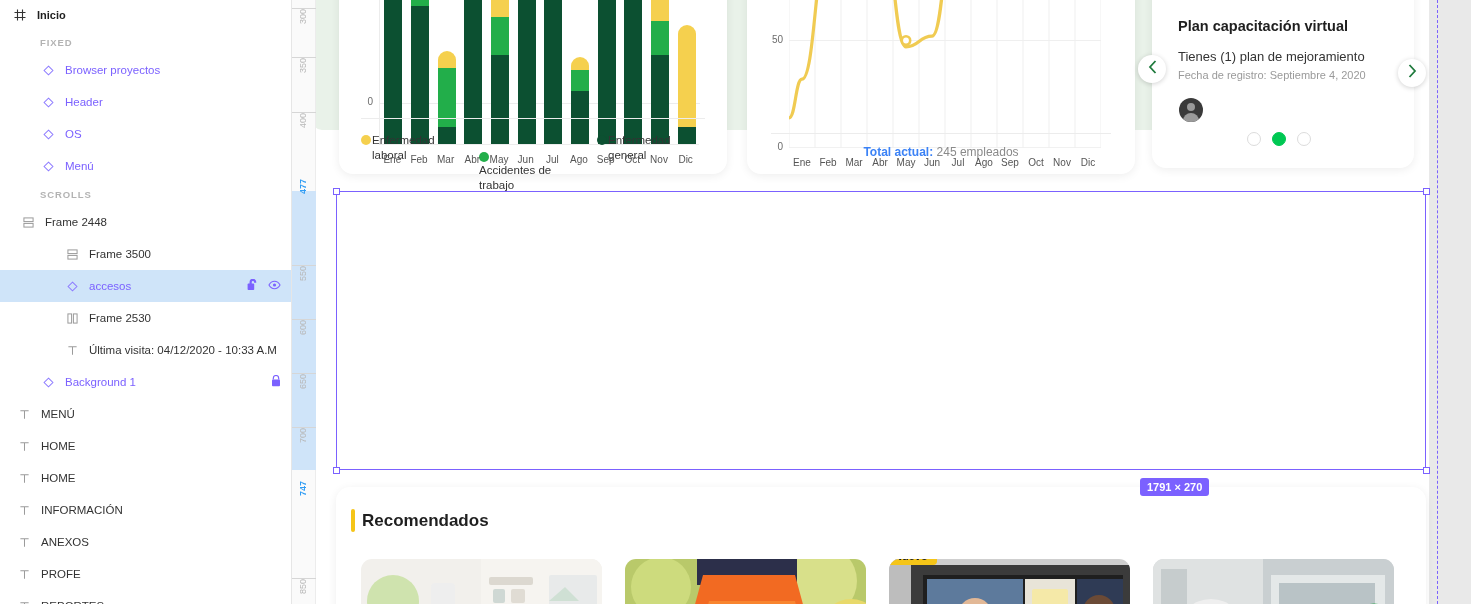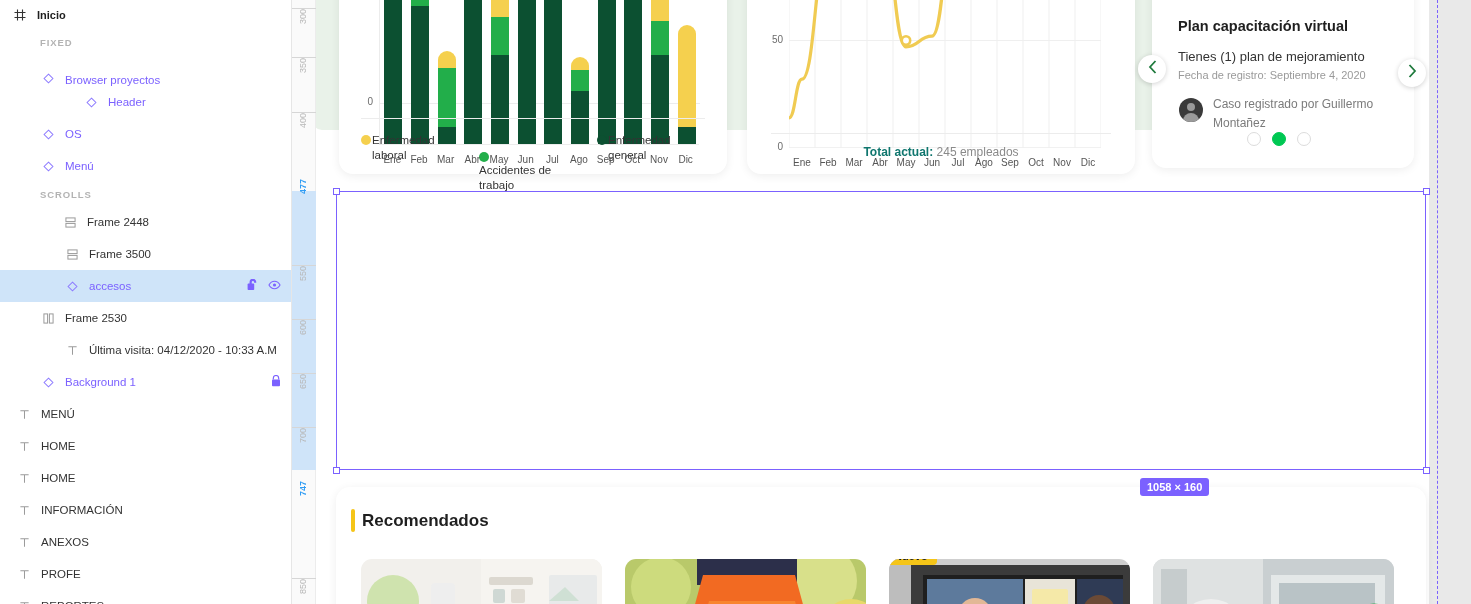--- a/index.html
+++ b/index.html
@@ -128,21 +128,21 @@
     width: 30px;
   }
   .legend-sep {
     position: absolute; height: 0; border-top: 1px solid #ececec;
   }
   .legend-item { position: absolute; display: flex; align-items: flex-start; gap: 1px; }
   .legend-dot { width: 10px; height: 10px; border-radius: 50%; margin-top: 2px; flex:0 0 10px; }
   .legend-txt { font-size: 11.5px; color: #333; line-height: 15px; width: 96px; }
 
   .total-line { position: absolute; font-size: 12px; color: #8a8a8a; text-align: center; width: 100%; }
-  .total-line b { color: #0f766e; }
+  .total-line b { color: #3b82f6; }
 
   
   .plan-title { position: absolute; font-size: 14.5px; font-weight: 700; color: #1f1f1f; text-align: right; }
   .plan-sub { position: absolute; font-size: 13px; color: #333; }
   .plan-date { position: absolute; font-size: 11px; color: #9a9a9a; }
   .plan-by { position: absolute; font-size: 12px; color: #7b7b7b; line-height: 19px; width: 175px; }
   .avatar {
     position: absolute; width: 24px; height: 24px; border-radius: 50%;
     background: #3a3a3a; overflow: hidden;
   }
@@ -227,29 +227,29 @@
         </svg>
       </span>
       <span class="lbl" style="font-weight:700;font-size:11px;color:#1f1f1f;">Inicio</span>
     </div>
 
     <div class="section-head" id="sec-fixed" style="padding-left:40px;">
       <span>FIXED</span>
     </div>
 
     <div id="layer-list">
-        <div class="layer-row purple" style="padding-left: 40px; align-items: flex-end;">
+        <div class="layer-row purple" style="padding-left: 40px;">
           <span class="layer-ico">
             <svg width="11" height="11" viewBox="0 0 12 12" fill="none" stroke="currentColor" stroke-width="1.1">
               <path d="M6 1.2 L10.8 6 L6 10.8 L1.2 6 Z"></path>
             </svg>
           </span>
           <span class="lbl">Browser proyectos</span>
         </div>
-        <div class="layer-row purple" style="padding-left: 52px; margin-left: 31px;">
+        <div class="layer-row purple" style="padding-left: 40px;">
           <span class="layer-ico">
             <svg width="11" height="11" viewBox="0 0 12 12" fill="none" stroke="currentColor" stroke-width="1.1">
               <path d="M6 1.2 L10.8 6 L6 10.8 L1.2 6 Z"></path>
             </svg>
           </span>
           <span class="lbl">Header</span>
         </div>
         <div class="layer-row purple" style="padding-left: 40px;">
           <span class="layer-ico">
             <svg width="11" height="11" viewBox="0 0 12 12" fill="none" stroke="currentColor" stroke-width="1.1">
@@ -260,21 +260,21 @@
         </div>
         <div class="layer-row purple" style="padding-left: 40px;">
           <span class="layer-ico">
             <svg width="11" height="11" viewBox="0 0 12 12" fill="none" stroke="currentColor" stroke-width="1.1">
               <path d="M6 1.2 L10.8 6 L6 10.8 L1.2 6 Z"></path>
             </svg>
           </span>
           <span class="lbl">Menú</span>
         </div>
         <div class="section-head" style="padding-left: 40px;">SCROLLS</div>
-        <div class="layer-row" style="padding-left: 62px;">
+        <div class="layer-row" style="padding-left: 20px;">
           <span class="layer-ico">
             <svg width="11" height="11" viewBox="0 0 12 12" fill="none" stroke="currentColor" stroke-width="1.1">
               <rect x="1" y="1" width="10" height="4"></rect>
               <rect x="1" y="7" width="10" height="4"></rect>
             </svg>
           </span>
           <span class="lbl">Frame 2448</span>
         </div>
         <div class="layer-row" style="padding-left: 64px;">
           <span class="layer-ico">
@@ -296,21 +296,21 @@
             <span><svg width="11" height="12" viewBox="0 0 11 12" fill="currentColor">
                 <path d="M4.2 4.4V3.1a1.7 1.7 0 0 1 3.4 0h1.1a2.8 2.8 0 0 0-5.6 0v1.3Z" fill="none" stroke="currentColor" stroke-width="1.1"></path>
                 <rect x="0.6" y="4.6" width="6.6" height="6.4" rx="0.8"></rect>
               </svg></span>
             <span><svg width="13" height="10" viewBox="0 0 14 10" fill="none" stroke="currentColor" stroke-width="1.1">
                 <path d="M1 5s2.3-4 6-4 6 4 6 4-2.3 4-6 4-6-4-6-4Z"></path>
                 <circle cx="7" cy="5" r="1.7" fill="currentColor" stroke="none"></circle>
               </svg></span>
           </span>
         </div>
-        <div class="layer-row" style="padding-left: 40px;">
+        <div class="layer-row" style="padding-left: 64px;">
           <span class="layer-ico">
             <svg width="11" height="11" viewBox="0 0 12 12" fill="none" stroke="currentColor" stroke-width="1.1">
               <rect x="1" y="1" width="4" height="10"></rect>
               <rect x="7" y="1" width="4" height="10"></rect>
             </svg>
           </span>
           <span class="lbl">Frame 2530</span>
         </div>
         <div class="layer-row" style="padding-left: 64px;">
           <span class="layer-ico">
@@ -534,21 +534,20 @@
         <div class="xtick" style="left: 274px; top: 307px;">Oct</div>
         <div class="xtick" style="left: 300px; top: 307px;">Nov</div>
         <div class="xtick" style="left: 326px; top: 307px;">Dic</div>
       </div>
 
     <div class="card" id="card-plan">
       <div class="plan-title" style="left:26px; top:170px;">Plan capacitación virtual</div>
       <div class="plan-sub" style="left:26px; top:201px;">Tienes (1) plan de mejoramiento</div>
       <div class="plan-date" style="left:26px; top:221px;">Fecha de registro: Septiembre 4, 2020</div>
       <div class="avatar" style="left:27px; top:250px;"></div>
-      <div class="plan-by" style="left:61px; top:247px;">Caso registrado por Guillermo Montañez</div>
       <div class="dots" id="plan-dots" style="left:95px; top:284px;">
           <span class="dot"></span>
           <span class="dot on"></span>
           <span class="dot"></span>
         </div>
     </div>
 
     <div class="arrow-btn" id="prev-btn" style="left:846px; top:55px;">
       <span>
         <svg width="9" height="14" viewBox="0 0 9 14" fill="none" stroke="currentColor" stroke-width="1.8">
@@ -563,21 +562,21 @@
         </svg>
       </span>
     </div>
 
     <div id="selection">
       <div class="handle tl"></div>
       <div class="handle tr"></div>
       <div class="handle bl"></div>
       <div class="handle br"></div>
     </div>
-    <div id="dim-badge">1058 × 160</div>
+    <div id="dim-badge">1791 × 270</div>
 
     <div id="card-rec">
       <div id="rec-bar"></div>
       <div id="rec-title">Recomendados</div>
 
       <div class="rec-thumb" style="left:25px;">
         <svg width="241" height="132" viewBox="0 0 241 132">
           <rect width="241" height="132" fill="#f2f0ec"></rect>
           <rect x="120" y="0" width="121" height="132" fill="#f6f4f0"></rect>
           <rect x="128" y="18" width="44" height="8" rx="2" fill="#dcd8d0"></rect>

